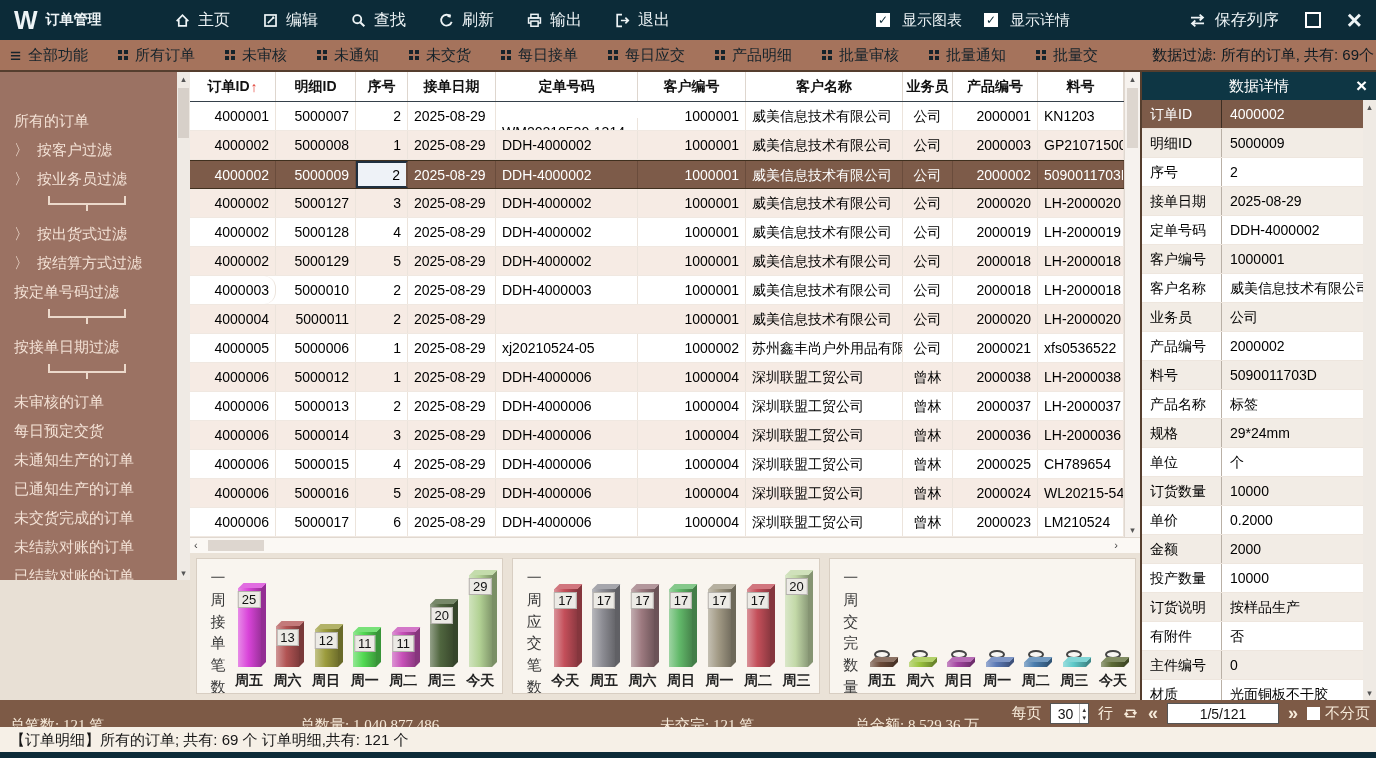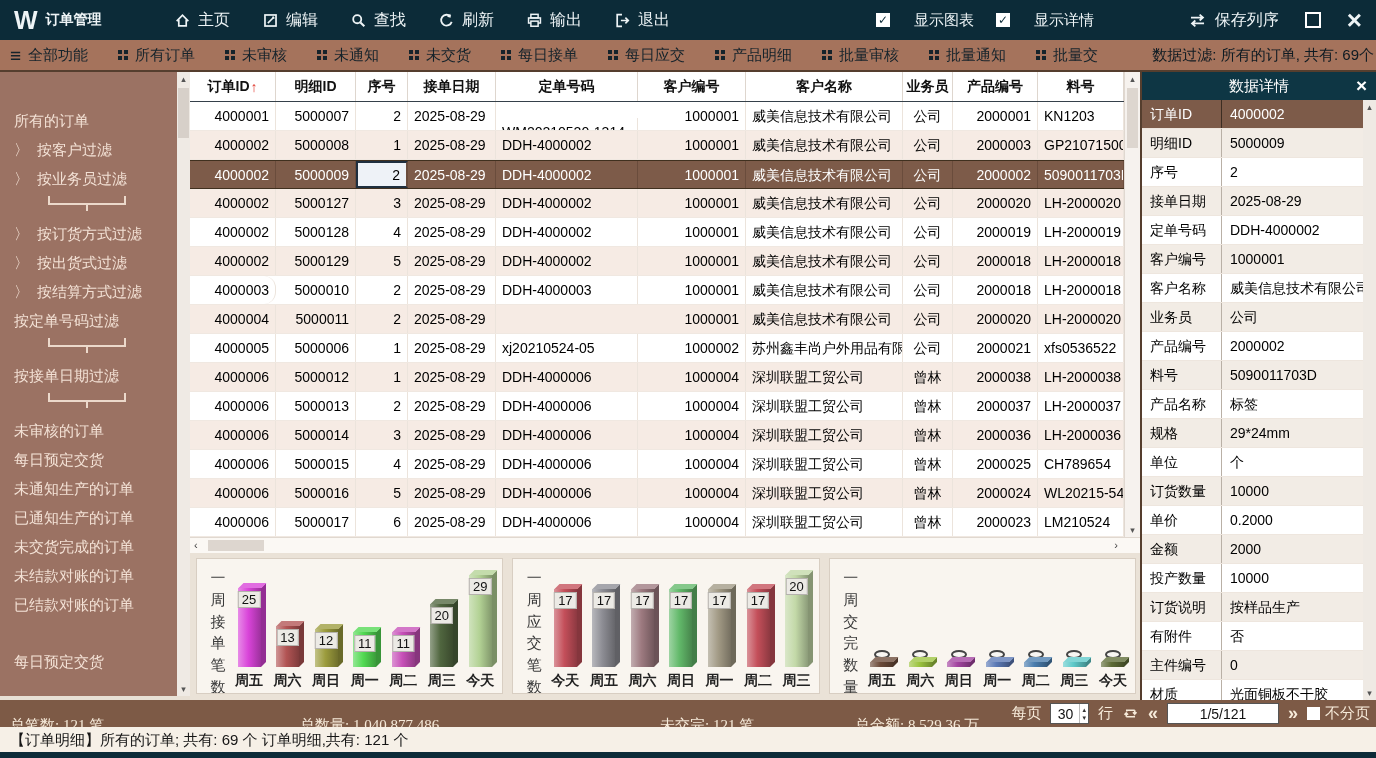--- a/index.html
+++ b/index.html
@@ -8,39 +8,39 @@
 
 
 .topbar { position:absolute; left:0; top:0; width:100%; height:40px; background:#0c2b38; display:flex; align-items:center; color:#eef4f6; z-index:5; }
 .brand { display:flex; align-items:center; gap:10px; padding-left:14px; width:158px; }
 .logo { font-size:25px; font-weight:bold; letter-spacing:-2px; transform:scaleY(1.05); }
 .app-title { font-size:14px; font-weight:bold; }
 .topmenu { display:flex; align-items:center; gap:32px; margin-left:16px; }
 .tmenu-item { display:flex; align-items:center; gap:7px; font-size:16px; cursor:default; }
 .tm-icon svg { width:17px; height:17px; display:block; }
 .toggles { position:absolute; left:876px; top:0; height:40px; display:flex; align-items:center; gap:22px; }
-.toggle { display:flex; gap:24px; align-items:center; font-size:15px; }
+.toggle { display:flex; gap:12px; align-items:center; font-size:15px; }
 .cb { width:14px; height:14px; background:#fff; display:inline-flex; align-items:center; justify-content:center; flex:none; }
 .cb.checked::after { content:"\2713"; color:#0c2b38; font-size:12px; font-weight:bold; }
 .topright { position:absolute; right:14px; top:0; height:40px; display:flex; align-items:center; gap:26px; }
 .save-order { display:flex; align-items:center; gap:8px; font-size:16px; }
 .swap-icon svg { width:19px; height:19px; display:block; }
 .btn-max { width:16px; height:16px; border:2px solid #fff; }
 .btn-close::before { content:"\00D7"; font-size:26px; line-height:1; font-weight:bold; }
 
 
 .toolbar2 { position:absolute; top:40px; left:0; width:100%; height:32px; background:#a5735c; border-bottom:2px solid #553e2e; display:flex; align-items:center; gap:30px; padding-left:10px; color:#15232b; z-index:4; }
 .tb2-item { display:flex; align-items:center; gap:7px; font-size:15px; white-space:nowrap; }
 .list-icon::before { content:"\2261"; font-size:19px; font-weight:bold; line-height:1; }
 .grid-icon { width:10px; height:10px; position:relative; display:inline-block; flex:none; }
 .grid-icon::before { content:""; position:absolute; left:0; top:0; width:4px; height:4px; background:currentColor; box-shadow:6px 0 0 currentColor, 0 6px 0 currentColor, 6px 6px 0 currentColor; }
 .filter-status { position:absolute; right:2px; top:0; height:30px; line-height:30px; font-size:15px; color:#0d1a22; }
 
 
-.sidebar { position:absolute; left:0; top:72px; width:190px; height:624px; background:#9b7263; color:#f3e1d5; overflow:hidden; }
+.sidebar { position:absolute; left:0; top:72px; width:190px; height:508px; background:#9b7263; color:#f3e1d5; overflow:hidden; }
 .sb-inner { padding-top:34px; }
 .sb-item { height:29px; line-height:29px; padding-left:14px; font-size:15px; white-space:nowrap; display:flex; gap:2px; }
 .sb-item.expand::before { content:"\3009"; margin-right:6px; }
 .sb-sep { margin:3px 0 8px 48px; width:78px; }
 .sb-sep .u { height:9px; border-left:2px solid #ecd9cb; border-right:2px solid #ecd9cb; border-bottom:2px solid #ecd9cb; }
 .sb-sep .tick { width:2px; height:6px; background:#ecd9cb; margin:0 auto; }
 .sb-gap { height:28px; }
 .sb-scroll { position:absolute; right:0; top:0; width:13px; height:100%; background:#efeae4; }
 .sb-scroll .arr-up::before, .arr-up::before { content:"\25B4"; }
 .sb-scroll .arr-down::before, .arr-down::before { content:"\25BE"; }
@@ -262,23 +262,20 @@
         </div>
         <div class="sb-item expand">
           <span>按客户过滤</span>
         </div>
         <div class="sb-item expand">
           <span>按业务员过滤</span>
         </div>
         <div class="sb-sep">
           <div class="u"></div>
           <div class="tick"></div>
-        </div>
-        <div class="sb-item expand">
-          <span>按订货方式过滤</span>
         </div>
         <div class="sb-item expand">
           <span>按出货式过滤</span>
         </div>
         <div class="sb-item expand">
           <span>按结算方式过滤</span>
         </div>
         <div class="sb-item">
           <span>按定单号码过滤</span>
         </div>

